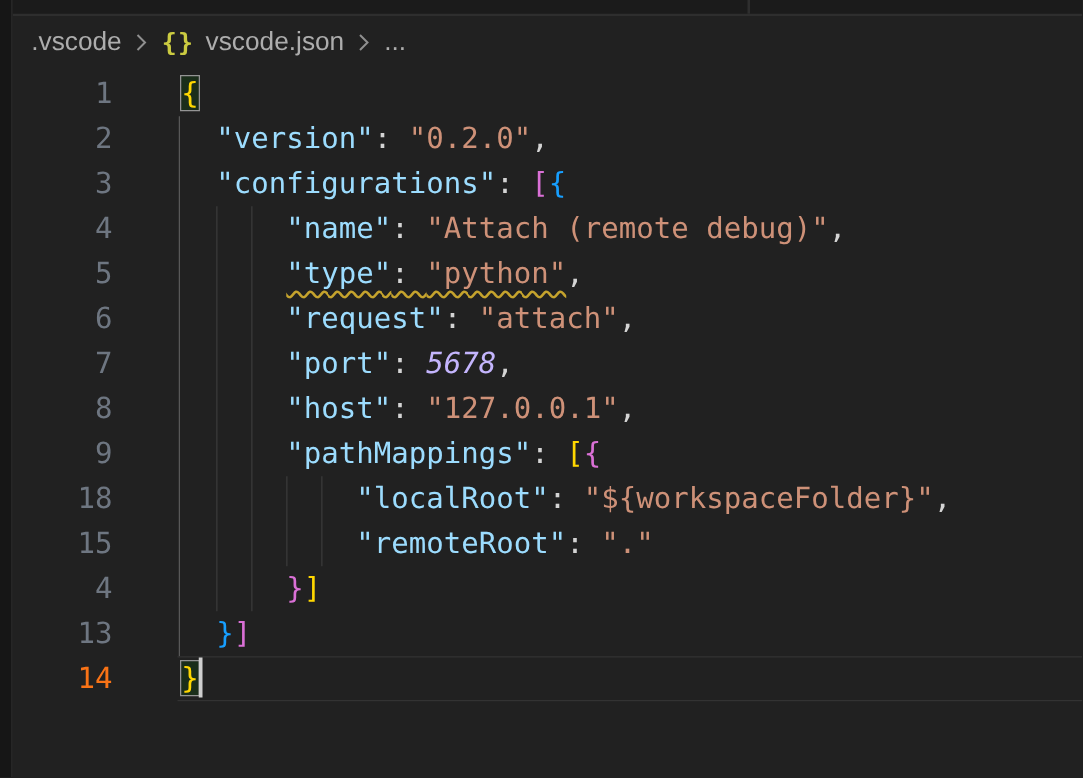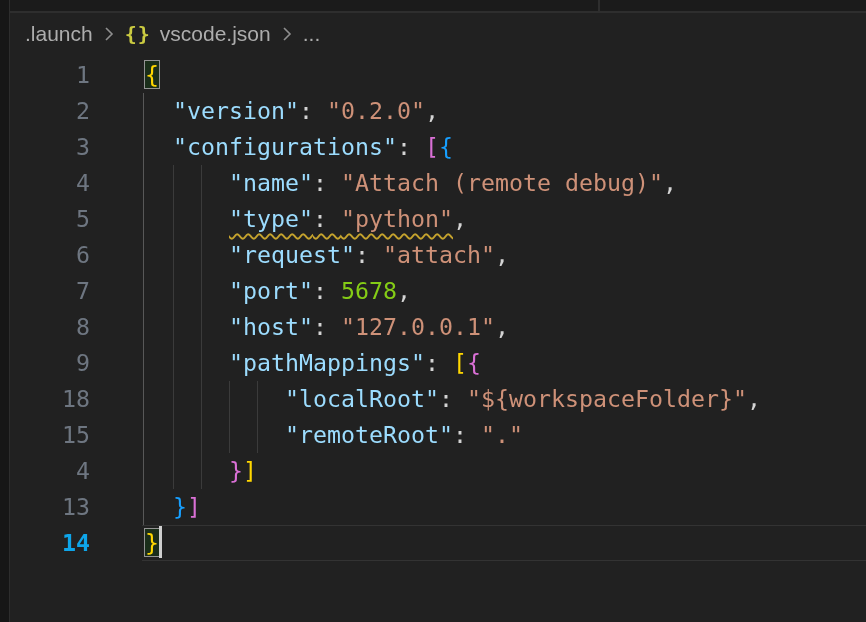--- a/index.html
+++ b/index.html
@@ -20,26 +20,26 @@
     font-family:"Liberation Sans", sans-serif; font-size:21px; color:#adadad; }
   .crumb { white-space:nowrap; }
   .json-icon { color:#cbcb41; font-family:"DejaVu Sans Mono", monospace;
     font-size:20px; font-weight:bold; letter-spacing:1px; }
   .chev { display:block; }
 
   
   .editor { position:absolute; left:10px; top:57px; right:0; bottom:0; }
   .row { display:flex; height:36px; line-height:36px; font-size:23.26px; }
   .gutter { width:80px; text-align:right; color:#6e7681; flex:none; }
-  .row.active .gutter { color:#0ea5e9;font-weight:bold; }
+  .row.active .gutter { color:#f97316; }
   .code { padding-left:55px; white-space:pre; color:#d4d4d4; }
 
   .tk-key { color:#9cdcfe; }
   .tk-str { color:#ce9178; }
-  .tk-num { color:#84cc16; }
+  .tk-num { color:#c4b5fd;font-style:italic; }
   .tk-pun { color:#d4d4d4; }
   .tk-b1 { color:#ffd700; }
   .tk-b2 { color:#da70d6; }
   .tk-b3 { color:#179fff; }
   .squig { text-decoration:underline wavy #c5a32d 2px; text-underline-offset:6px;
     text-decoration-skip-ink:none; }
   .match { outline:1px solid #949494; outline-offset:0px; background:rgba(0,100,0,0.20); }
 
   
   .guide { position:absolute; width:1px; background:#3b3b3b; z-index:1; }
@@ -51,21 +51,21 @@
 <body>
 
 <div class="screen">
 
   <div class="top-strip">
     <div class="tab-divider"></div>
   </div>
   <div class="left-strip"></div>
 
   <div class="breadcrumb">
-    <span class="crumb">.launch</span>
+    <span class="crumb">.vscode</span>
     <svg class="chev" width="14" height="22" viewBox="0 0 14 22">
       <polyline points="4,5 10,11 4,17" fill="none" stroke="#8f8f8f" stroke-width="1.6"></polyline>
     </svg>
     <span class="json-icon">{}</span>
     <span class="crumb">vscode.json</span>
     <svg class="chev" width="14" height="22" viewBox="0 0 14 22">
       <polyline points="4,5 10,11 4,17" fill="none" stroke="#8f8f8f" stroke-width="1.6"></polyline>
     </svg>
     <span class="crumb">...</span>
   </div>

